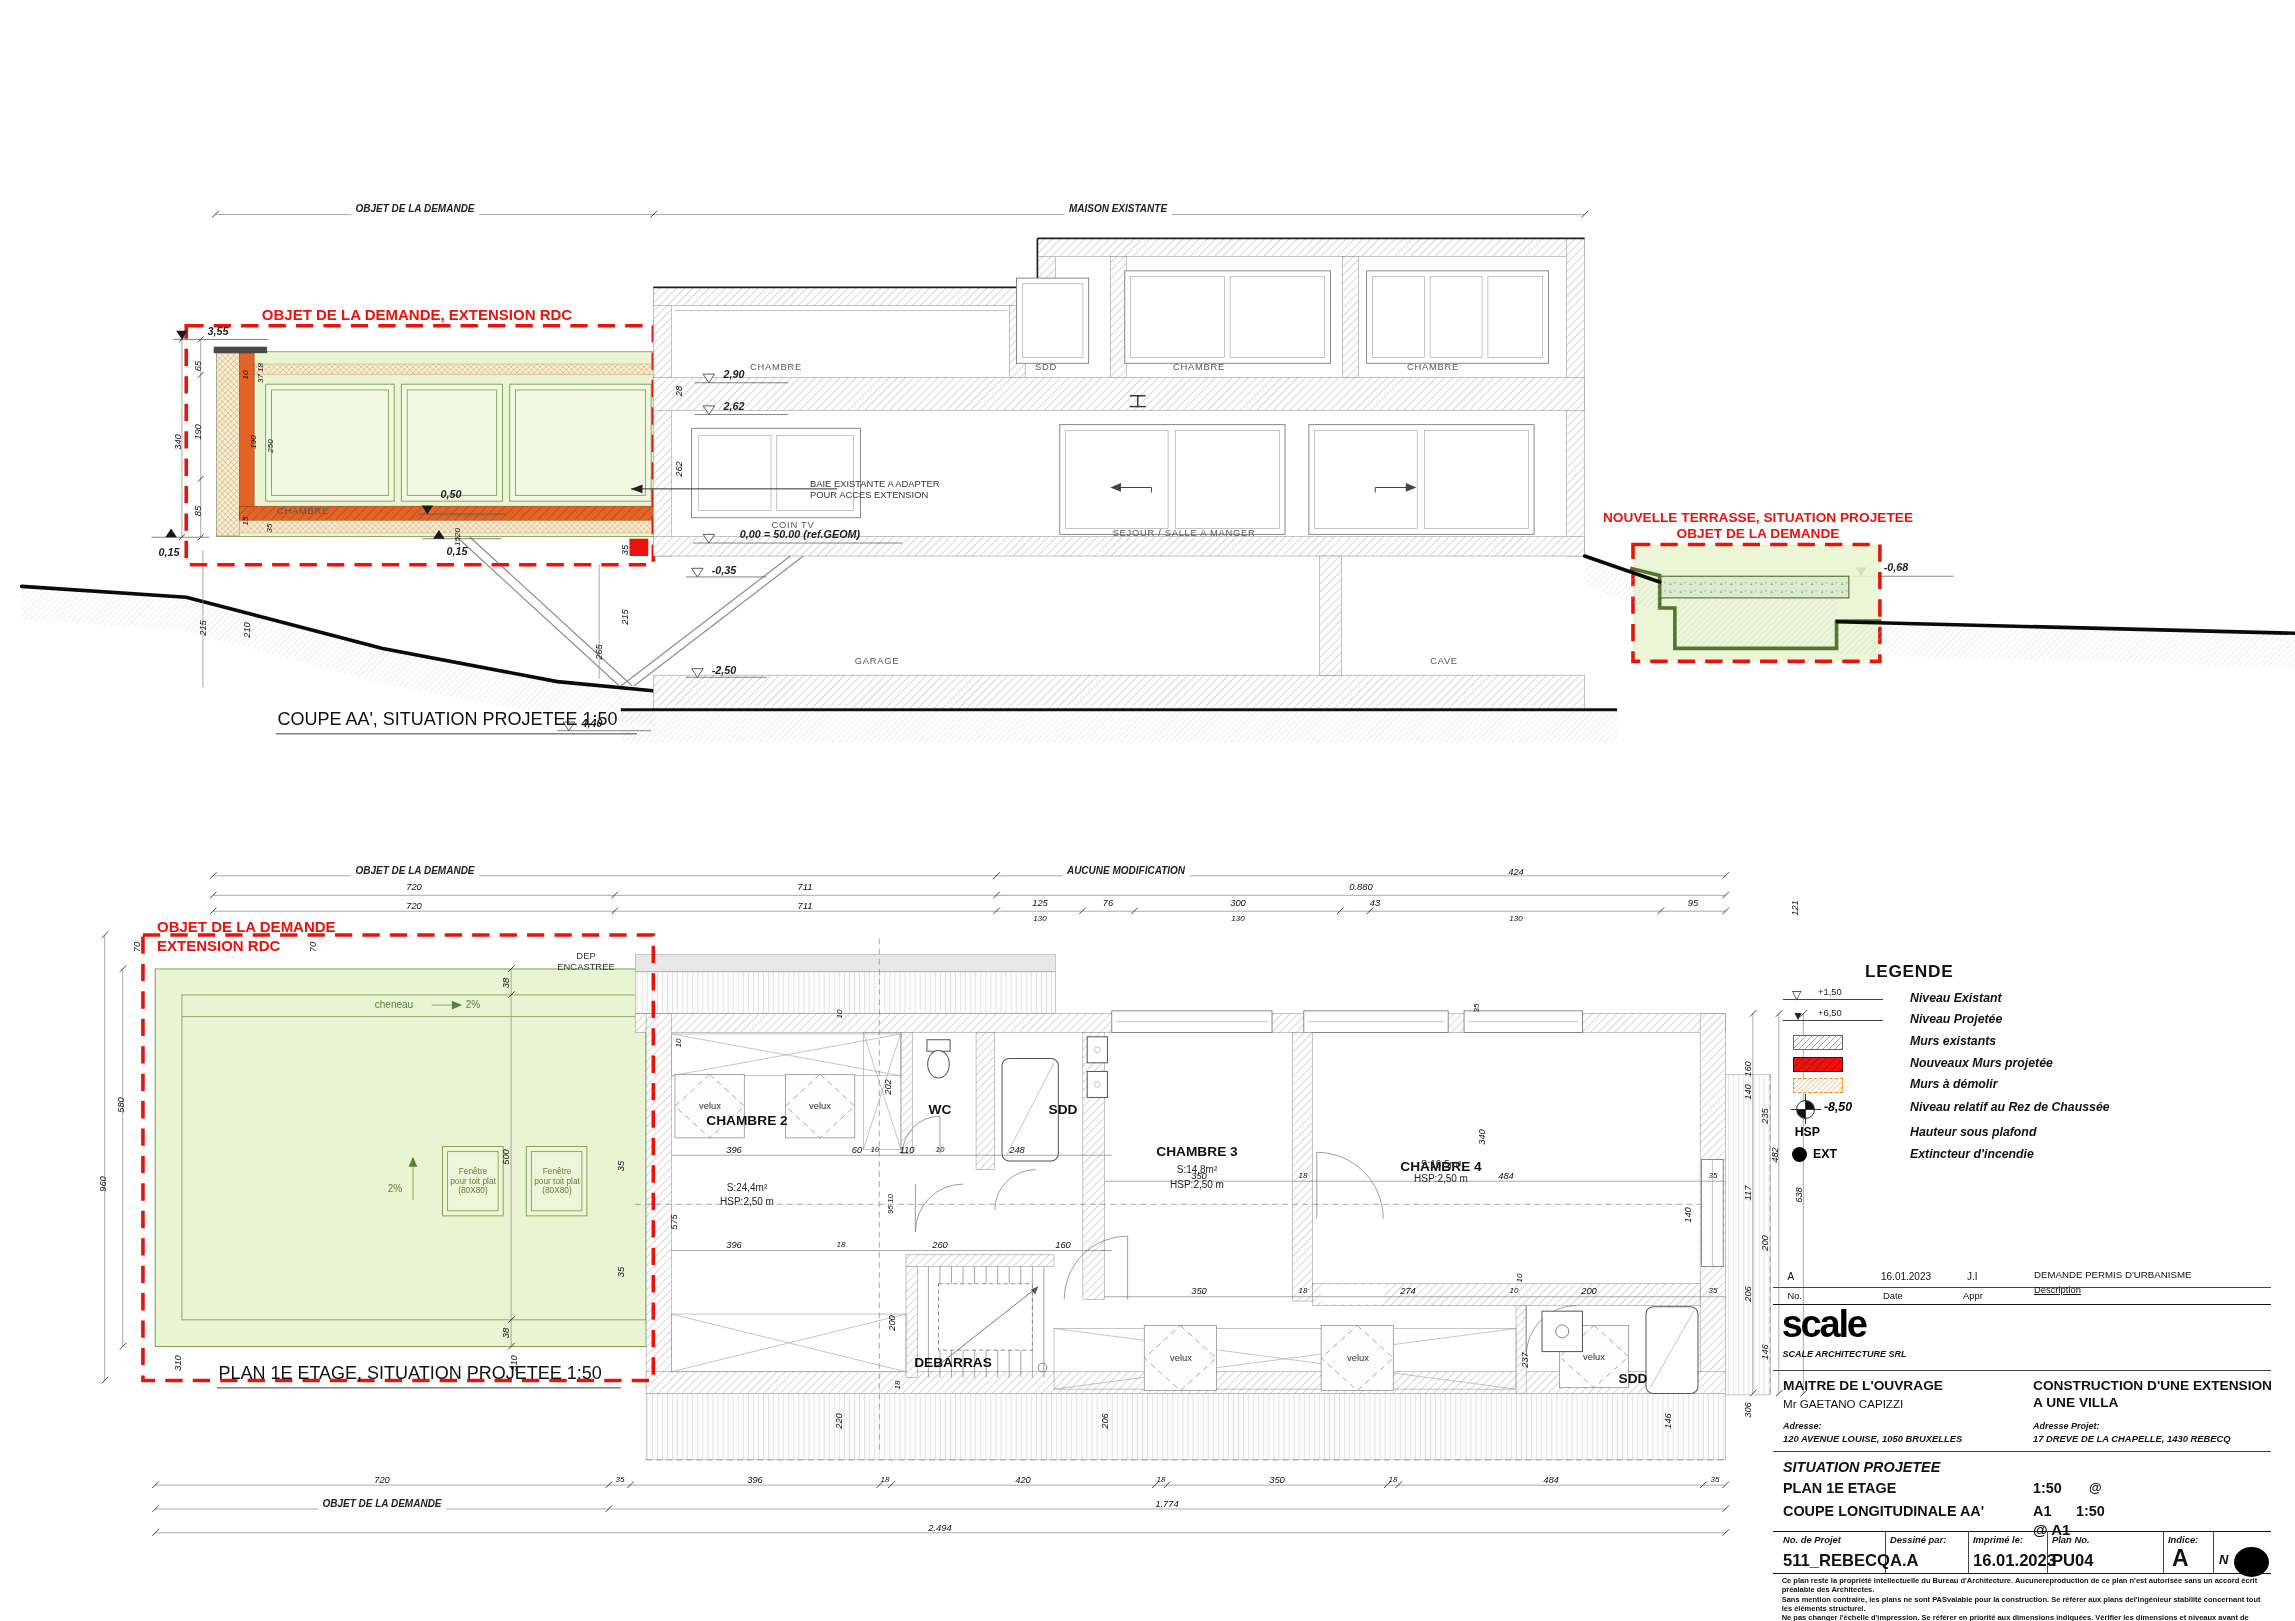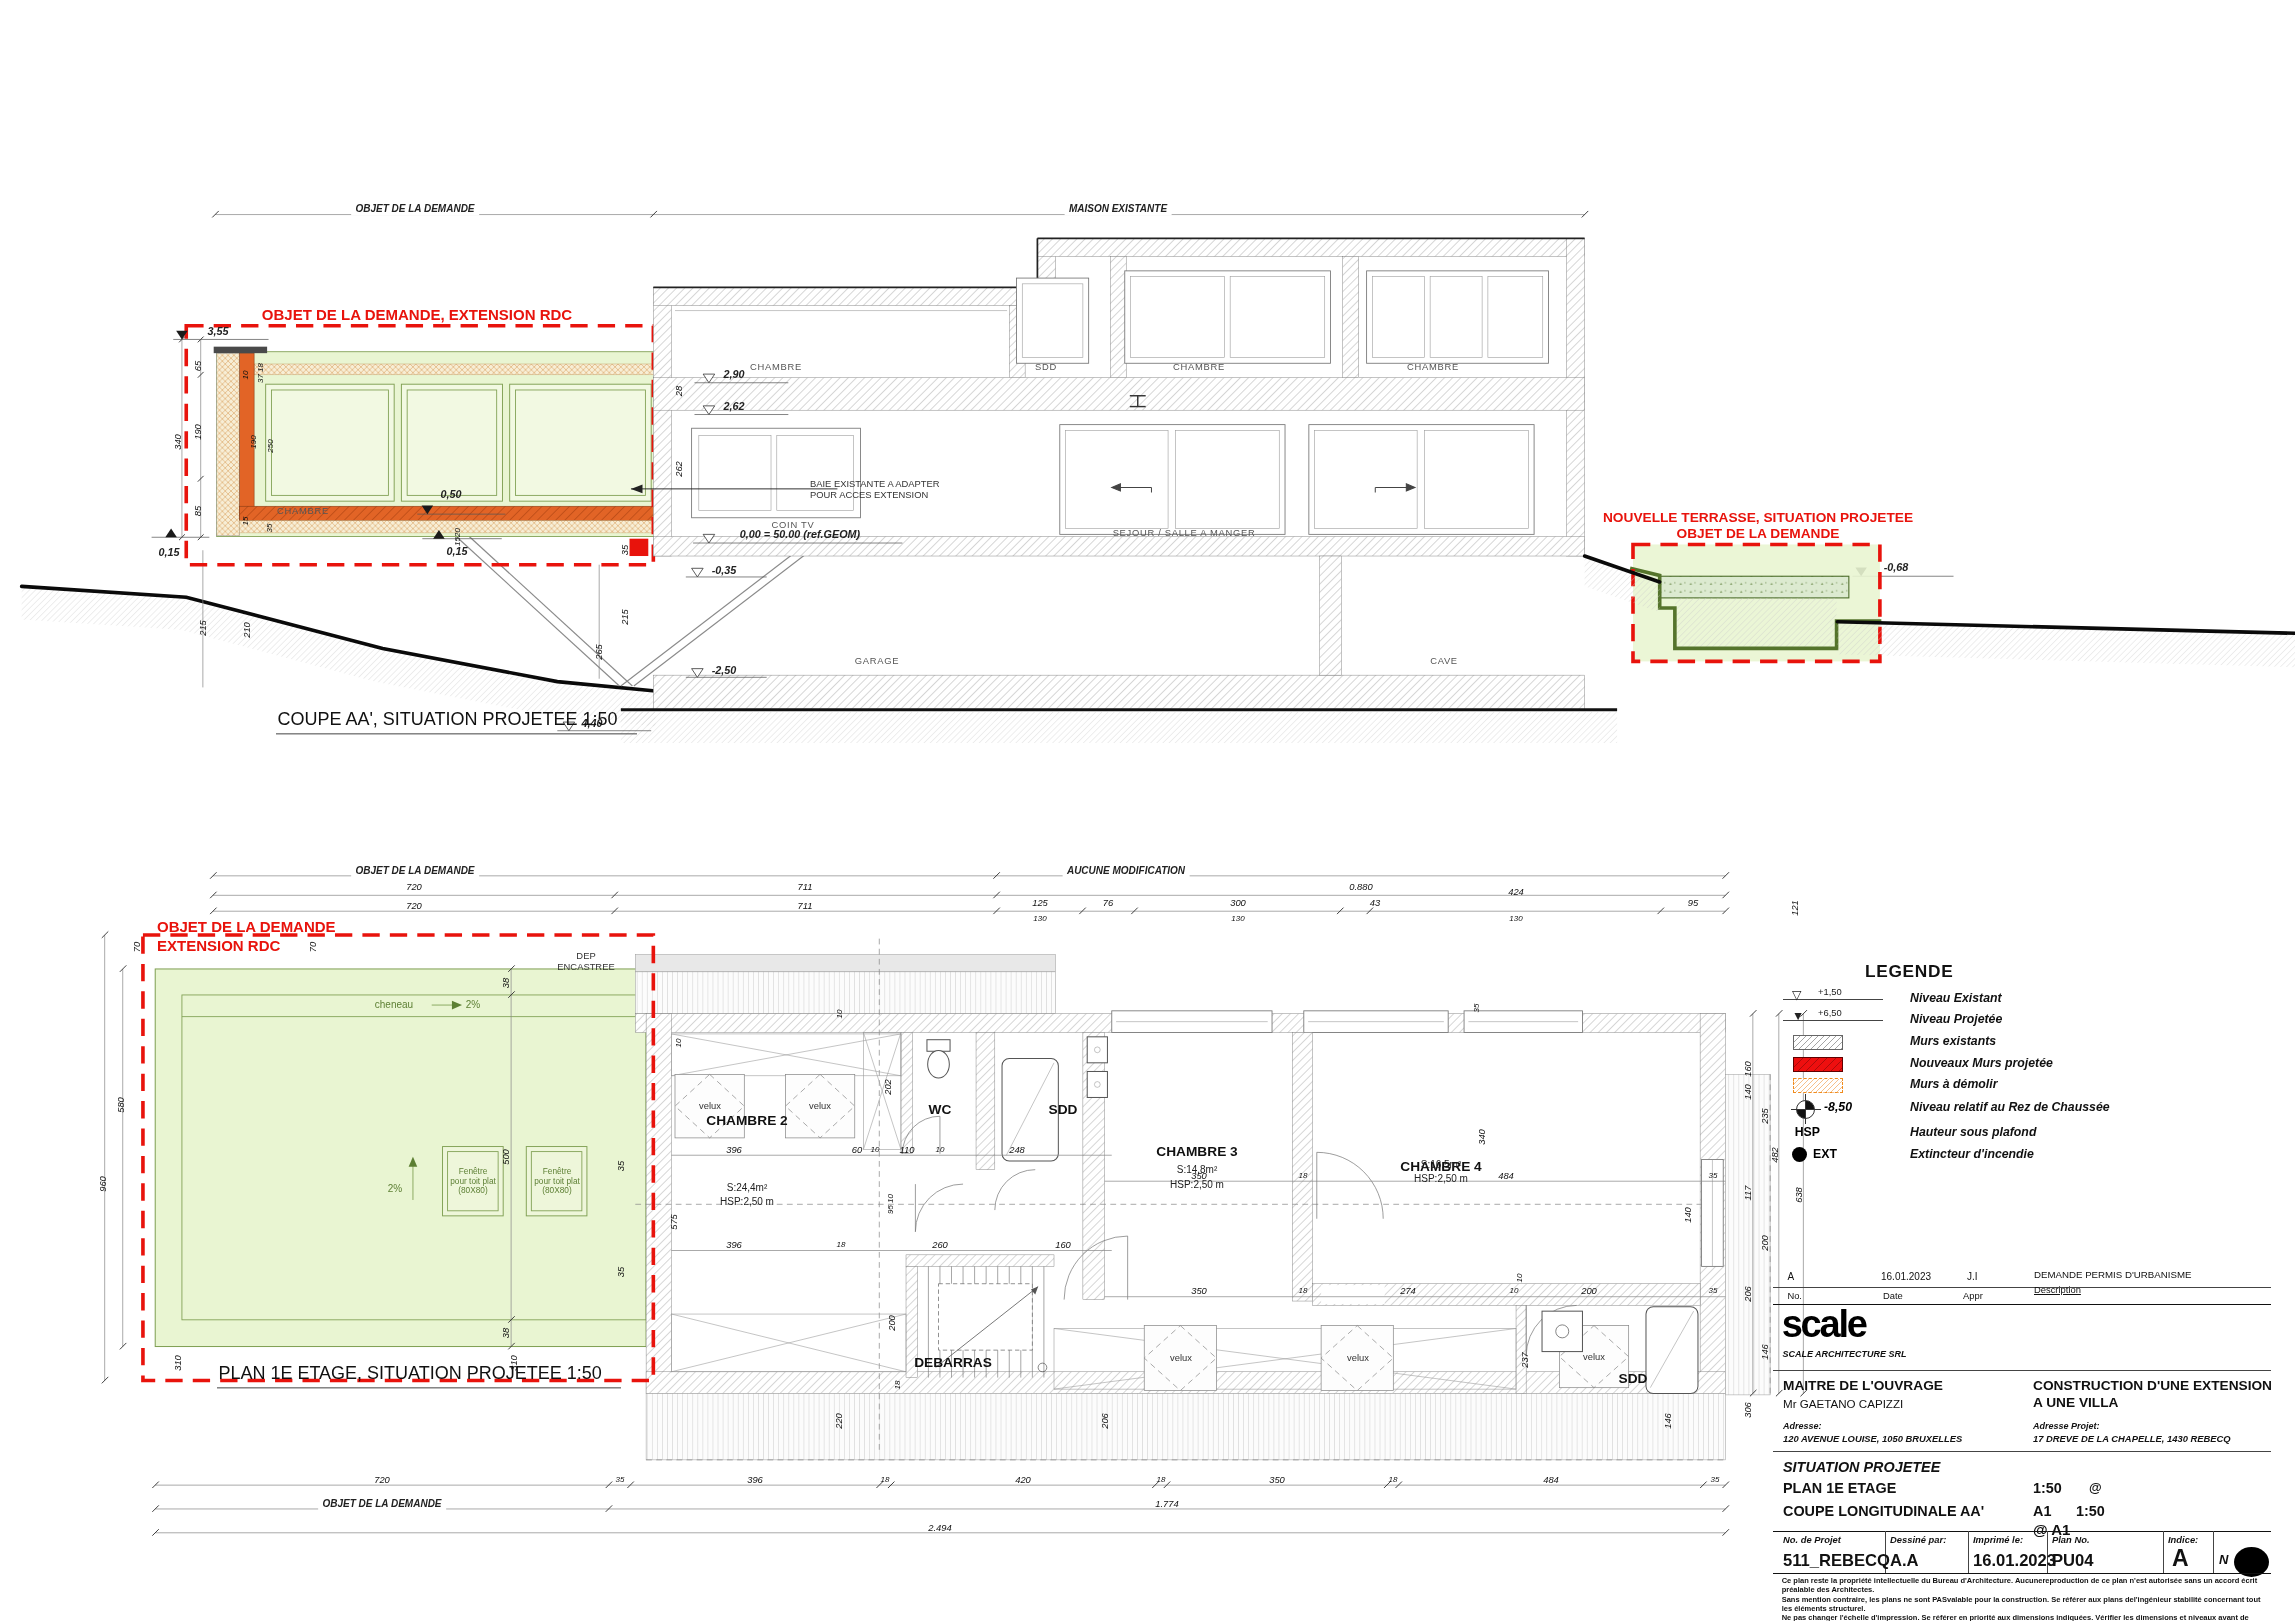--- a/index.html
+++ b/index.html
@@ -441,21 +441,21 @@
       <div class="lbl chain" style="left: 1126px; top: 871px; transform: translate(-50%, -50%);">AUCUNE MODIFICATION</div>
       <div class="lbl dim" style="left: 414px; top: 887px; transform: translate(-50%, -50%);">720</div>
       <div class="lbl dim" style="left: 805px; top: 887px; transform: translate(-50%, -50%);">711</div>
       <div class="lbl dim" style="left: 1361px; top: 887px; transform: translate(-50%, -50%);">0.880</div>
       <div class="lbl dim" style="left: 414px; top: 906px; transform: translate(-50%, -50%);">720</div>
       <div class="lbl dim" style="left: 805px; top: 906px; transform: translate(-50%, -50%);">711</div>
       <div class="lbl dim" style="left: 1040px; top: 903px; transform: translate(-50%, -50%);">125</div>
       <div class="lbl dim" style="left: 1108px; top: 903px; transform: translate(-50%, -50%);">76</div>
       <div class="lbl dim" style="left: 1238px; top: 903px; transform: translate(-50%, -50%);">300</div>
       <div class="lbl dim" style="left: 1355px; top: 903px; transform: translate(-50%, -50%); margin-left: 20px;">43</div>
-      <div class="lbl dim" style="left: 1516px; top: 892px; transform: translate(-50%, -50%); text-align: center;">424</div>
+      <div class="lbl dim" style="left: 1516px; top: 872px; transform: translate(-50%, -50%); text-align: center;">424</div>
       <div class="lbl dim" style="left: 1693px; top: 903px; transform: translate(-50%, -50%);">95</div>
       <div class="lbl dim dimsm" style="left: 1040px; top: 919px; transform: translate(-50%, -50%);">130</div>
       <div class="lbl dim dimsm" style="left: 1238px; top: 919px; transform: translate(-50%, -50%);">130</div>
       <div class="lbl dim dimsm" style="left: 1516px; top: 919px; transform: translate(-50%, -50%);">130</div>
       <div class="lbl dim" style="left: 1795px; top: 908px; transform: translate(-50%, -50%) rotate(-90deg);">121</div>
       <div class="lbl red la" style="left: 157px; top: 927px; transform: translate(0px, -50%);">OBJET DE LA DEMANDE</div>
       <div class="lbl red la" style="left: 157px; top: 946px; transform: translate(0px, -50%);">EXTENSION RDC</div>
       <div class="lbl note sm" style="left: 586px; top: 962px; transform: translate(-50%, -50%);">DEP
 ENCASTREE</div>
       <div class="lbl dim" style="left: 137px; top: 947px; transform: translate(-50%, -50%) rotate(-90deg);">70</div>

